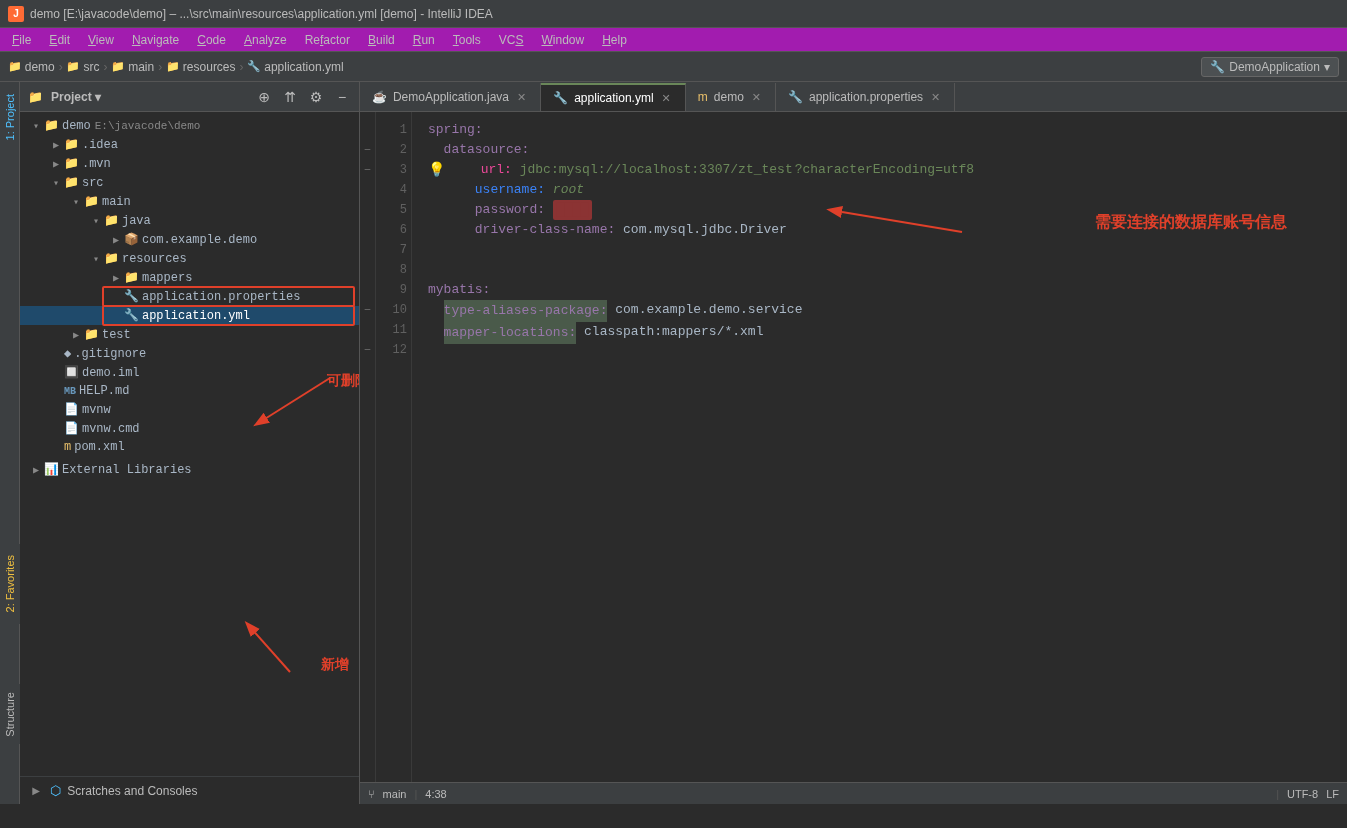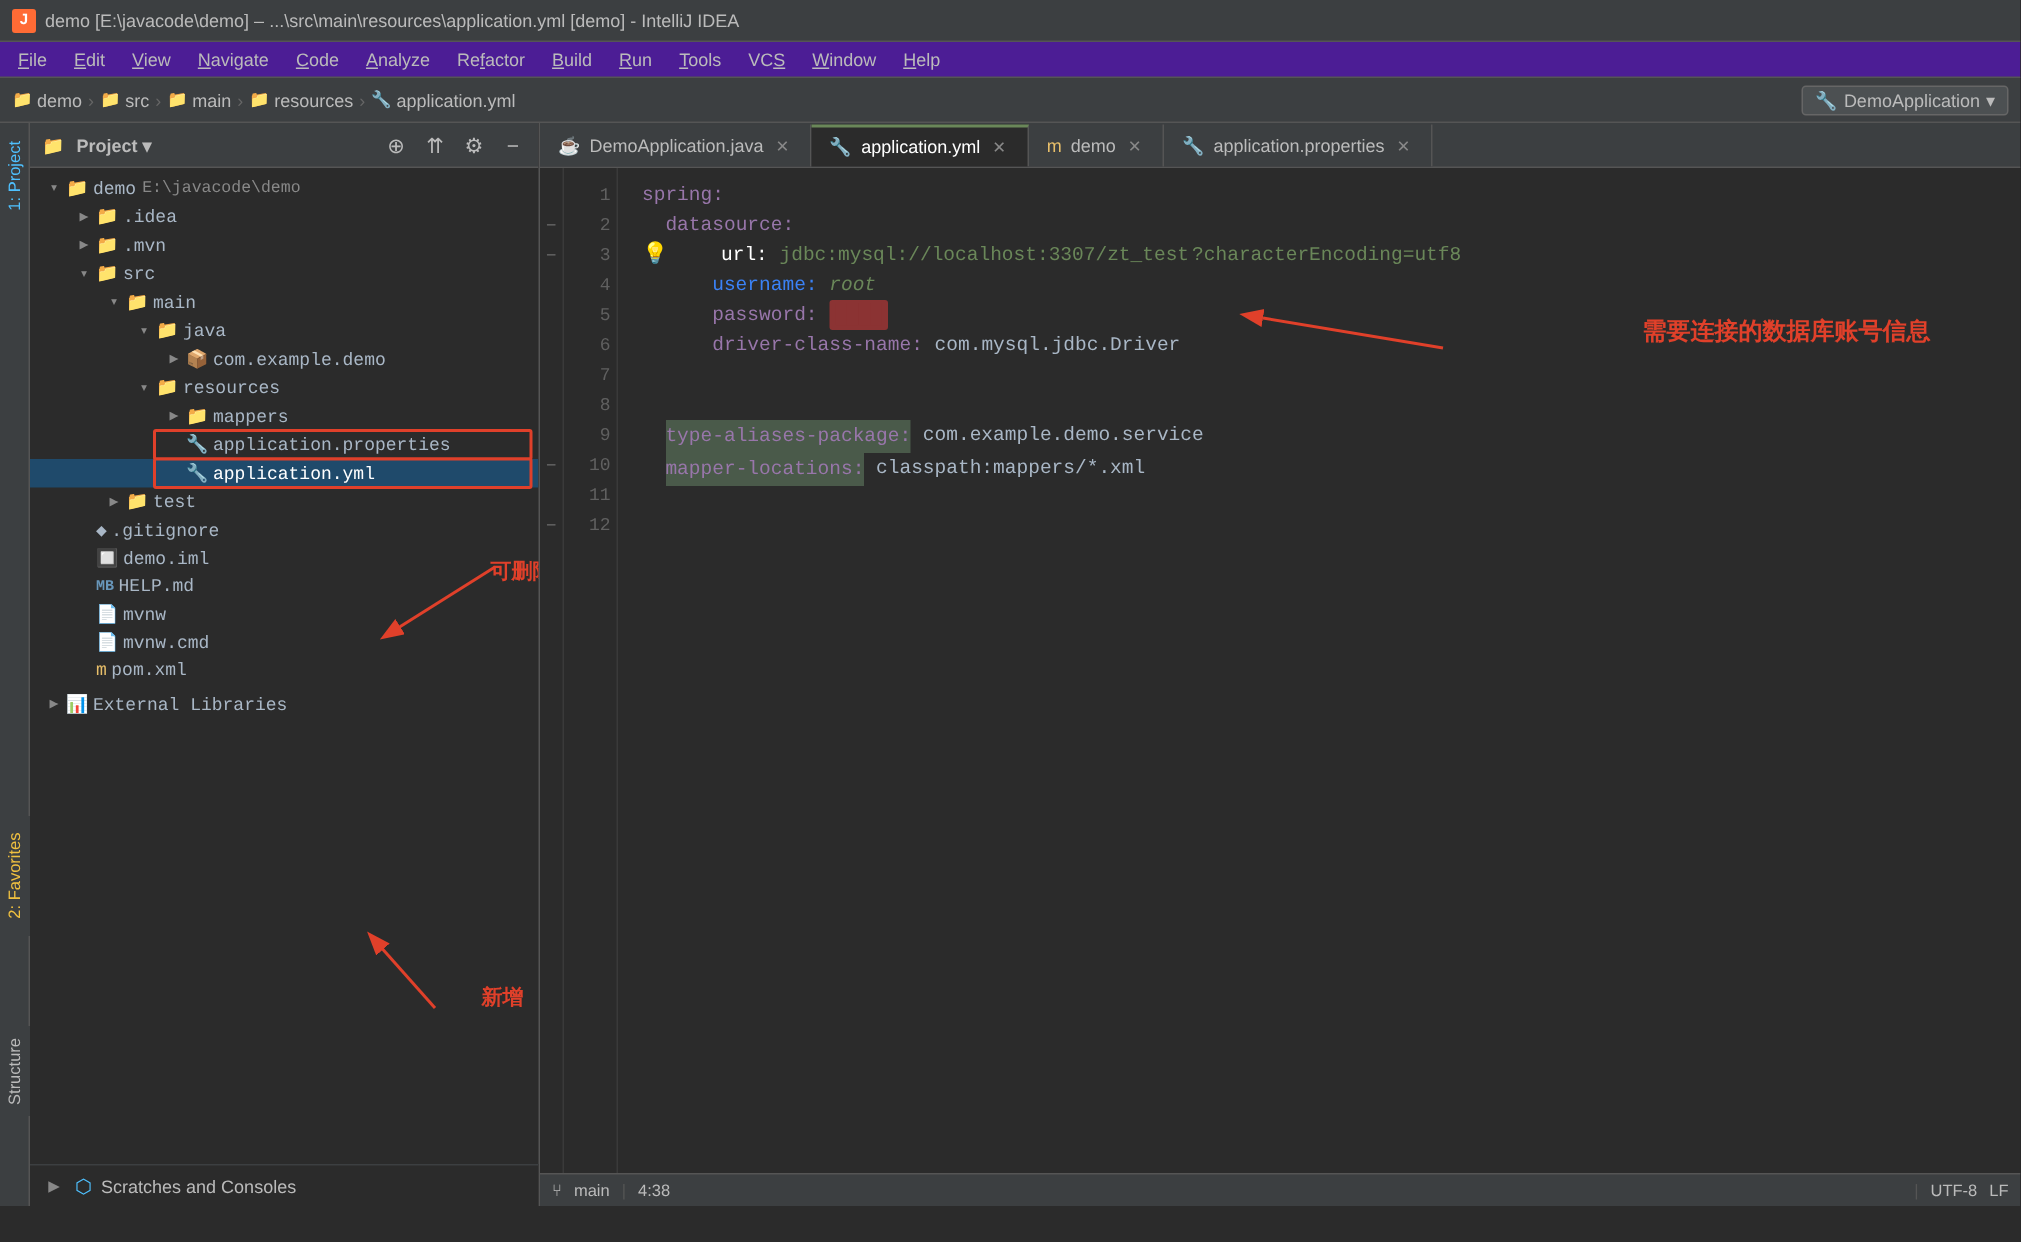--- a/index.html
+++ b/index.html
@@ -35,21 +35,21 @@
       display: flex;
       align-items: center;
       justify-content: center;
       color: white;
       font-weight: bold;
     }
 
     
     #menu-bar {
       height: 24px;
-      background: #4c1d95;
+      background: #a21caf;
       border-bottom: 1px solid #555;
       display: flex;
       align-items: center;
       padding: 0 4px;
       font-size: 12px;
       color: #bbb;
       gap: 2px;
     }
     .menu-item {
       padding: 2px 8px;
@@ -567,21 +567,21 @@
         </div>
 
         <div class="code-line">
           <span>&nbsp;&nbsp;</span>
           <span style="color:#9876aa;">datasource:</span>
         </div>
 
         <div class="code-line" style="position:relative;">
           <span style="color:#f0c040; margin-right:4px; font-size:14px;">💡</span>
           <span>&nbsp;&nbsp;&nbsp;&nbsp;</span>
-          <span style="color:#ffffff;">url:&nbsp;</span>
+          <span style="color:#ec4899;">url:&nbsp;</span>
           <span style="color:#6a8759;">jdbc:mysql://localhost:3307/zt_test</span>
             <span style="color:#a9b7c6; border-right:2px solid #a9b7c6;"></span>
             <span style="color:#6a8759;">?characterEncoding=utf8</span>
         </div>
 
         <div class="code-line">
           <span>&nbsp;&nbsp;&nbsp;&nbsp;&nbsp;&nbsp;</span>
           <span style="color:#3b82f6;">username:&nbsp;</span>
           <span style="color:#6a8759;font-style:italic;">root</span>
         </div>
@@ -595,20 +595,23 @@
         <div class="code-line">
           <span>&nbsp;&nbsp;&nbsp;&nbsp;&nbsp;&nbsp;</span>
           <span style="color:#9876aa;">driver-class-name:&nbsp;</span>
           <span style="color:#a9b7c6;">com.mysql.jdbc.Driver</span>
         </div>
 
         <div class="code-line">&nbsp;</div>
 
         <div class="code-line">&nbsp;</div>
 
+        <div class="code-line">
+          <span style="color:#9876aa;">mybatis:</span>
+        </div>
 
         <div class="code-line">
           <span>&nbsp;&nbsp;</span>
           <span style="background:#4a5a4a; color:#9876aa; padding:1px 0;">type-aliases-package:</span>
           <span style="color:#a9b7c6;">&nbsp;com.example.demo.service</span>
         </div>
 
         <div class="code-line">
           <span>&nbsp;&nbsp;</span>
           <span style="background:#4a5a4a; color:#9876aa; padding:1px 0;">mapper-locations:</span>

